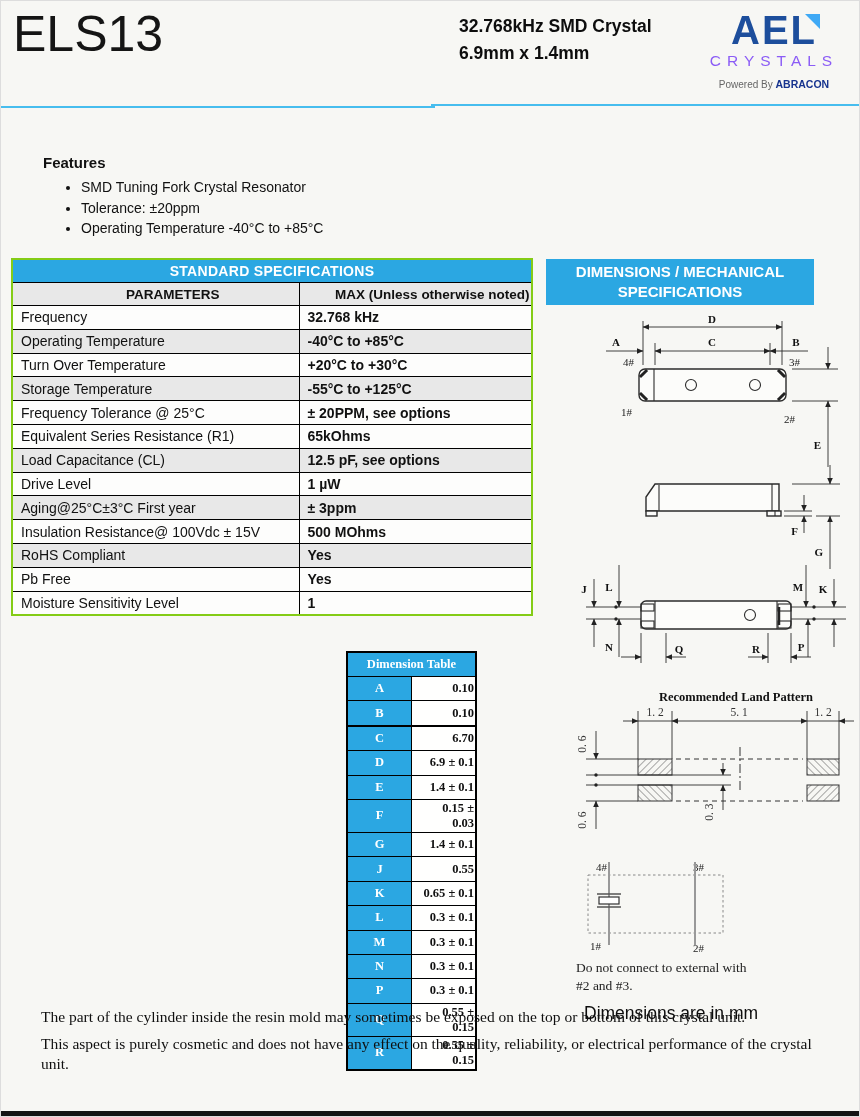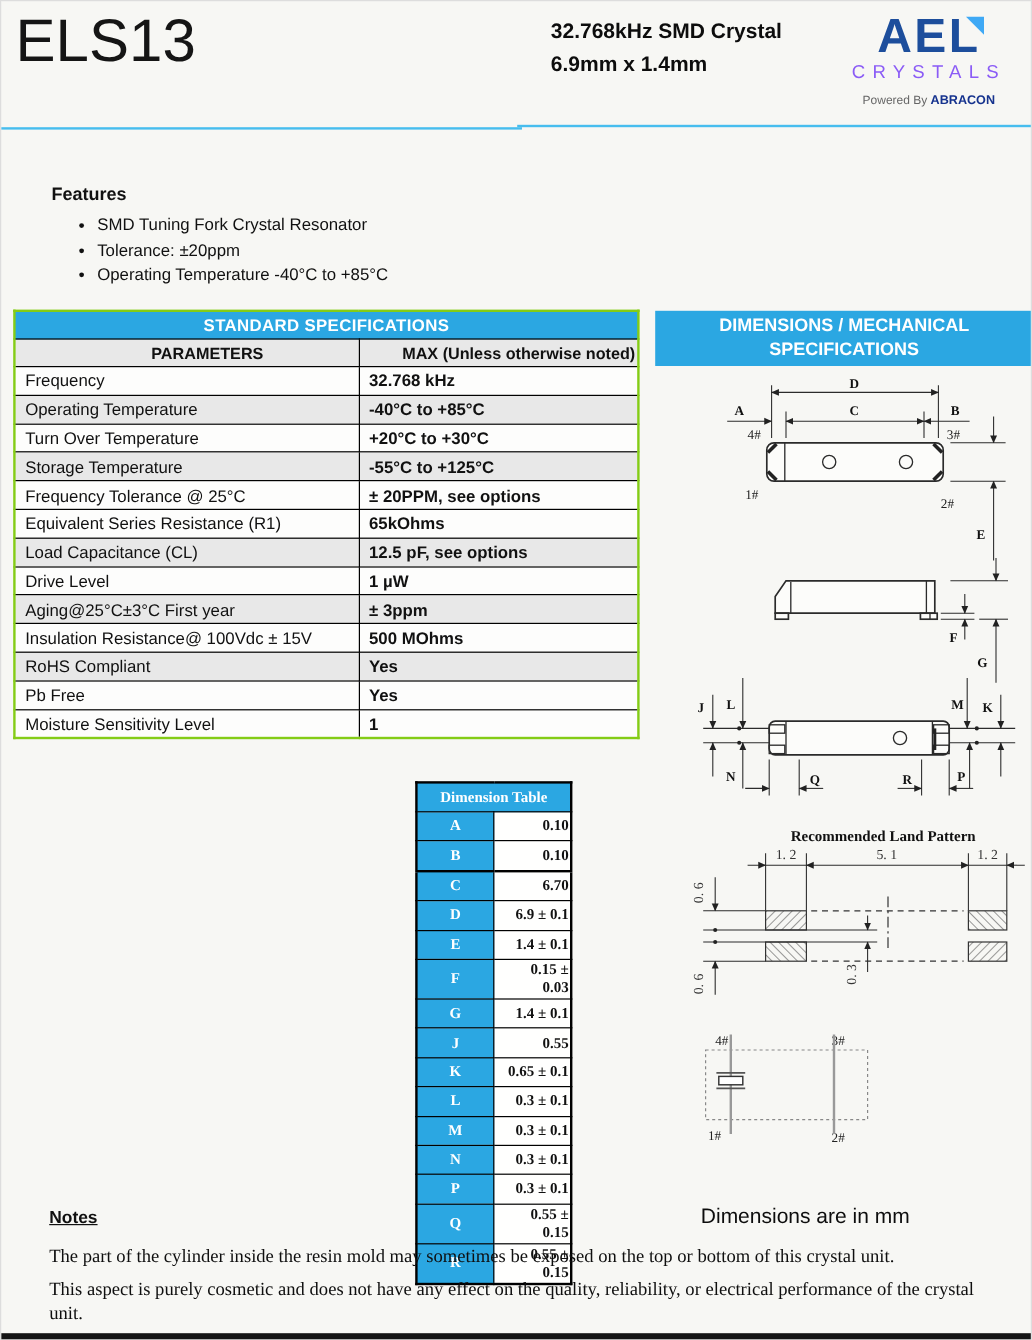--- a/index.html
+++ b/index.html
@@ -27,21 +27,21 @@
   
   .spec-table{position:absolute;left:10px;top:257px;width:520px;border-collapse:collapse;table-layout:fixed;border:2px solid #84cc16;}
   .spec-table th,.spec-table td{border:1px solid #000;}
   .spec-table .title-row th{background:#2BA7E2;color:#fff;font-size:14px;font-weight:700;height:20px;letter-spacing:.3px;}
   .spec-table .colhead th{background:#E8E8E8;font-size:13.5px;font-weight:700;height:20px;text-align:center;padding-left:35px;}
   .spec-table td{height:22.8px;font-size:14px;padding:0 4px 0 8px;background:#fdfdfc;}
   .spec-table td.val{font-weight:700;}
   .spec-table tr.alt td{background:#E8E8E8;}
 
   
-  .dims-header{position:absolute;left:545px;top:258px;width:315px;height:46px;background:#2BA7E2;color:#fff;
+  .dims-header{position:absolute;left:545px;top:258px;width:268px;height:46px;background:#2BA7E2;color:#fff;
                font-weight:700;font-size:15px;display:flex;flex-direction:column;align-items:center;justify-content:center;line-height:20px;}
   .drawing-svg{position:absolute;left:545px;top:306px;width:315px;height:548px;}
   .schematic-svg{position:absolute;left:575px;top:856px;width:205px;height:102px;}
   .schematic-note{position:absolute;left:575px;top:958px;width:175px;font-family:"Liberation Serif",serif;font-size:13.5px;line-height:17.5px;color:#222;}
   .units-note{position:absolute;left:583px;top:1002px;font-size:17.5px;color:#0d0d0d;}
 
   
   .dim-table{position:absolute;left:345px;top:650px;width:131px;border-collapse:collapse;border:2px solid #000;table-layout:fixed;}
   .dim-table th{background:#2BA7E2;color:#fff;font-family:"Liberation Serif",serif;font-size:12.5px;height:21px;border:1px solid #000;}
   .dim-table td{border:1px solid #000;height:21.4px;font-family:"Liberation Serif",serif;font-weight:700;font-size:12.5px;text-align:right;}
@@ -395,23 +395,23 @@
     <text class="pintext" x="20" y="14">4#</text>
     <text class="pintext" x="117" y="14">3#</text>
     <text class="pintext" x="14" y="93">1#</text>
     <text class="pintext" x="117" y="95">2#</text>
     <line x1="33" y1="5" x2="33" y2="88" stroke="#999" stroke-width="2"></line>
     <line x1="21" y1="37" x2="45" y2="37" stroke="#555" stroke-width="1.5"></line>
     <line x1="21" y1="50" x2="45" y2="50" stroke="#555" stroke-width="1.5"></line>
     <rect x="23" y="40" width="20" height="7" fill="#fff" stroke="#333" stroke-width="1.2"></rect>
     <line x1="119" y1="5" x2="119" y2="88" stroke="#999" stroke-width="2"></line>
   </svg>
+  <div class="schematic-note">Do not connect to external with #2 and #3.</div>
 
   <div class="units-note">Dimensions are in mm</div>
 
   <div class="notes">
-    <div class="notes-title">Notes</div>
     <p>The part of the cylinder inside the resin mold may sometimes be exposed on the top or bottom of this crystal unit.</p>
     <p>This aspect is purely cosmetic and does not have any effect on the quality, reliability, or electrical performance of the crystal unit.</p>
   </div>
 
   <div class="bottom-bar"></div>
 </div>
 
 </body></html>

